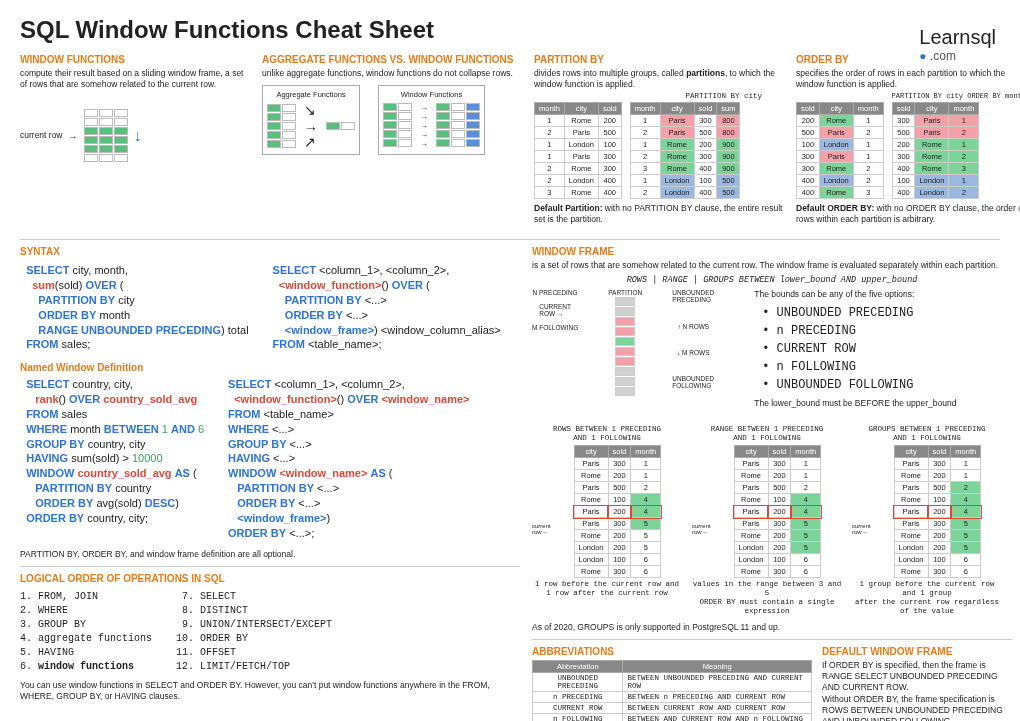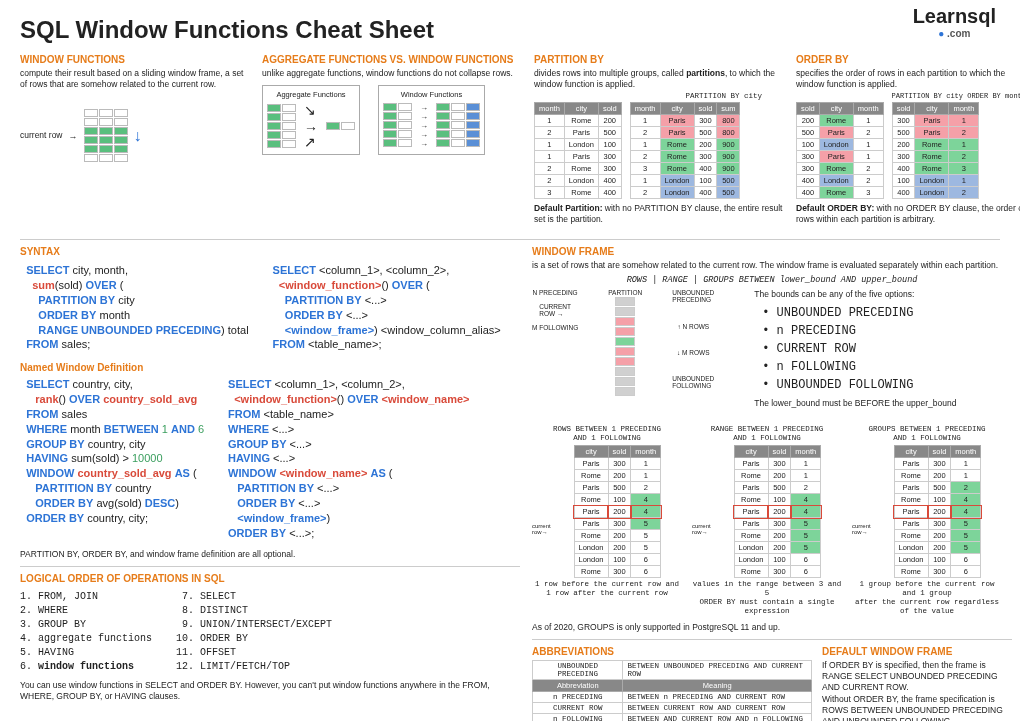--- a/index.html
+++ b/index.html
@@ -1,21 +1,21 @@
 <!DOCTYPE html>
 <html><head>
 <meta charset="utf-8">
 <style>
 *{margin:0;padding:0;box-sizing:border-box}
 body{font-family:Arial,Helvetica,sans-serif;font-size:9px;color:#222;background:#fff;width:1020px}
 .page{padding:16px 20px 0 20px}
 h1{font-size:24px;font-weight:700;margin-bottom:10px}
-.logo{position:absolute;top:5px;right:24px;font-size:20px;font-weight:700}
+.logo{position:absolute;top:26px;right:24px;font-size:20px;font-weight:400}
 .logo .dot{color:#2d74d6}
-.logo .com{font-size:10px;color:#555;display:block;text-align:center}
+.logo .com{font-size:12px;color:#555;display:block;text-align:left}
 .grid{display:grid;grid-template-columns:230px 260px 250px 230px;gap:12px}
 .sec-title{font-weight:700;font-size:10px;margin-bottom:3px}
 .orange{color:#e67c1a}
 .kw{color:#2d74d6;font-weight:700}
 .red{color:#d94a3a;font-weight:700}
 .num{color:#3a9e5e}
 .hr{border:none;border-top:1px solid #ccc;margin:6px 0}
 pre{font-family:Liberation Sans, sans-serif;font-size:11px;line-height:1.35;white-space:pre}
 .small{font-size:8.5px;line-height:1.3}
 table.data{border-collapse:collapse;font-size:7.5px}
@@ -716,26 +716,26 @@
           </div>
 </div>
 <div class="small" style="margin-top:6px">As of 2020, GROUPS is only supported in PostgreSQL 11 and up.</div>
 <hr class="hr">
 <div style="display:grid;grid-template-columns:280px 190px;gap:10px">
 <div>
 <div class="sec-title orange">ABBREVIATIONS</div>
 <table class="abbrev" id="abbr-t">
               <tbody>
                 <tr>
+                  <th>Abbreviation</th>
+                  <th>Meaning</th>
+                </tr>
+                <tr>
                   <td style="text-align:center">UNBOUNDED PRECEDING</td>
                   <td>BETWEEN UNBOUNDED PRECEDING AND CURRENT ROW</td>
-                </tr>
-                <tr>
-                  <th>Abbreviation</th>
-                  <th>Meaning</th>
                 </tr>
                 <tr>
                   <td style="text-align:center">n PRECEDING</td>
                   <td>BETWEEN n PRECEDING AND CURRENT ROW</td>
                 </tr>
                 <tr>
                   <td style="text-align:center">CURRENT ROW</td>
                   <td>BETWEEN CURRENT ROW AND CURRENT ROW</td>
                 </tr>
                 <tr>

